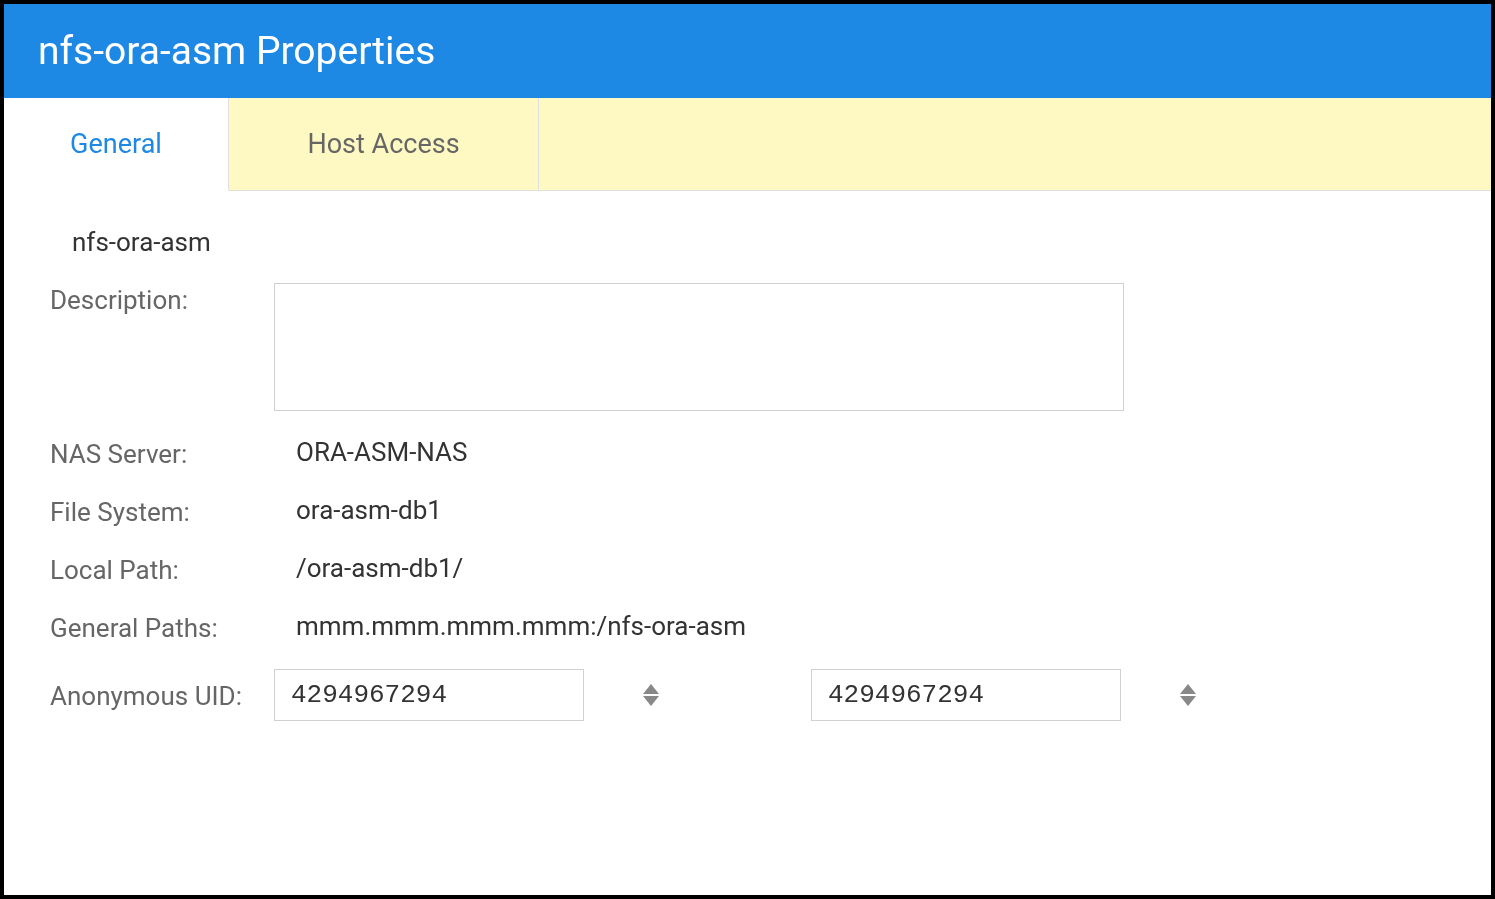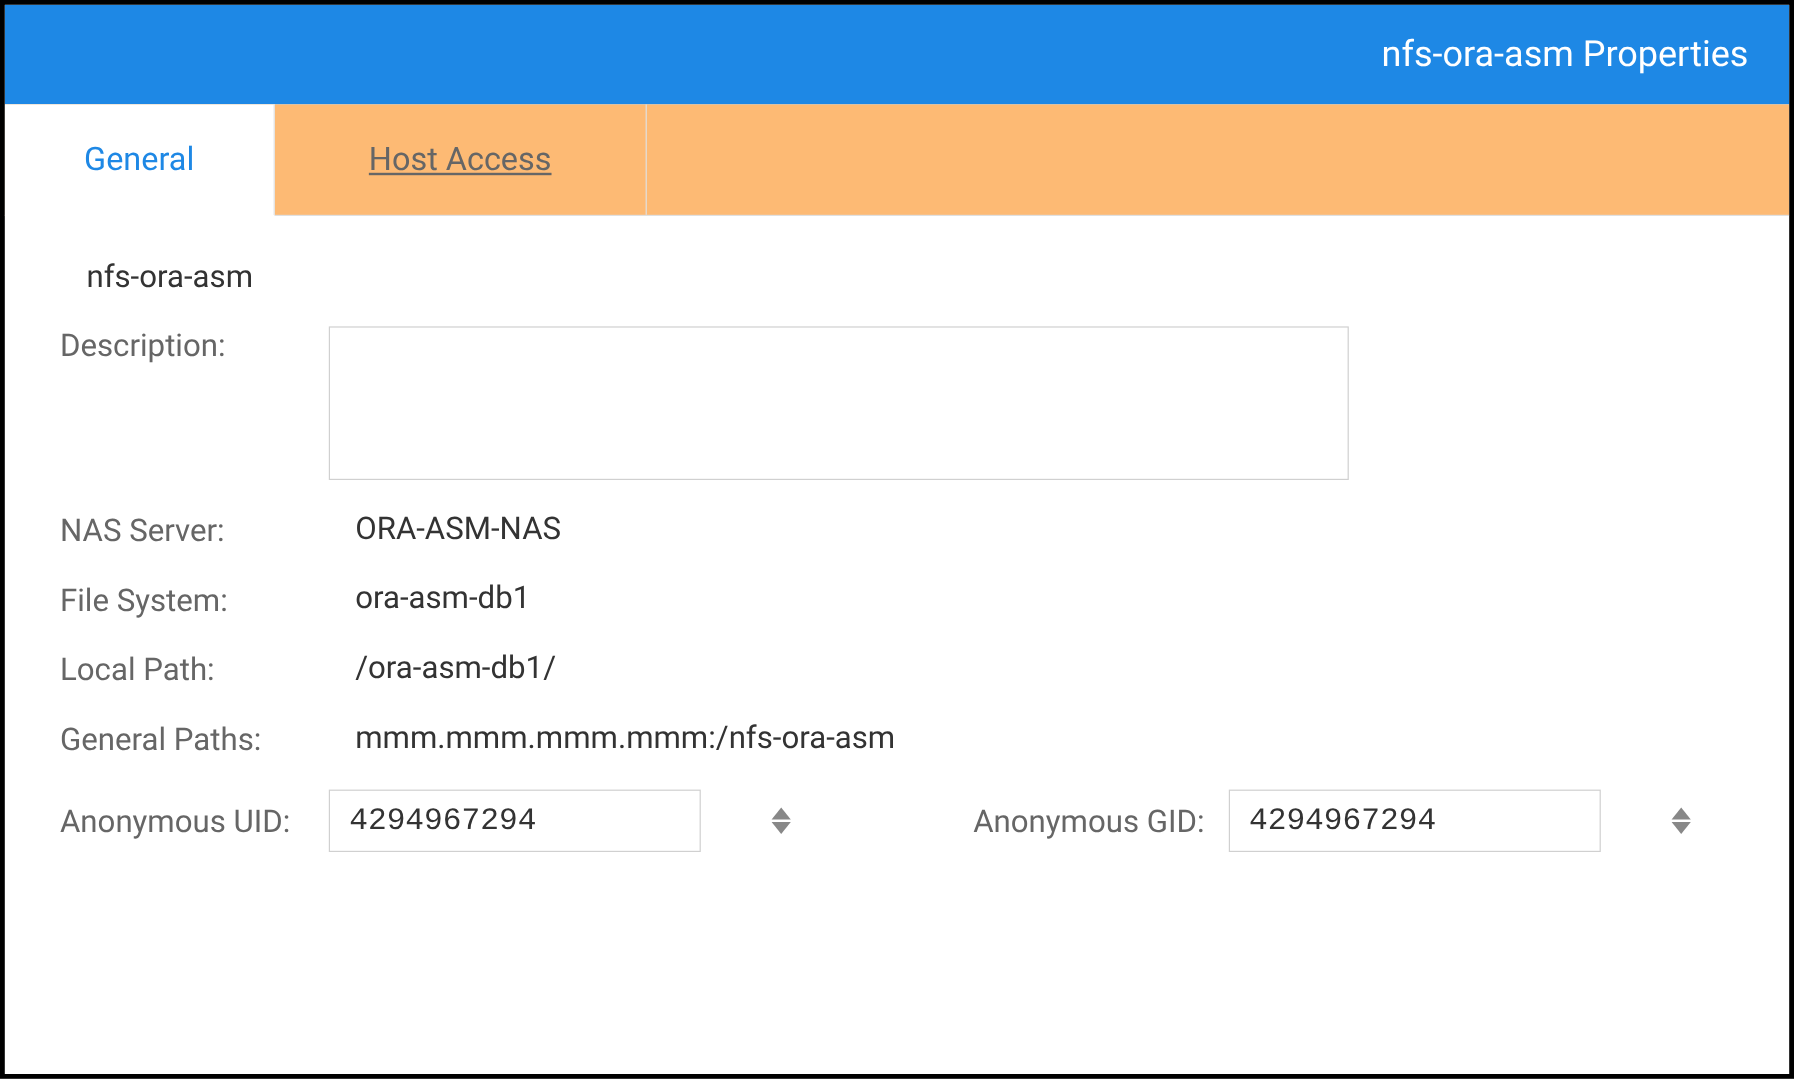--- a/index.html
+++ b/index.html
@@ -11,47 +11,45 @@
       font-family: -apple-system, BlinkMacSystemFont, "Segoe UI", Roboto, Helvetica, Arial, sans-serif;
       background: #fff;
       width: 1495px;
       height: 899px;
       border: 4px solid #000;
     }
     .header {
       background: #1e88e5;
       color: #fff;
       padding: 24px 34px;
-      font-size: 30px;
+      font-size: 39px;
       font-weight: 400;
-      text-align: right;
     }
     .tabs {
       display: flex;
-      background: #fdba74;
+      background: #fef9c3;
       border-bottom: 1px solid #e0e0e0;
     }
     .tab {
       padding: 30px 0;
       font-size: 27px;
       color: #666;
       cursor: pointer;
       border-right: 1px solid #e0e0e0;
       text-align: center;
     }
     .tab:first-child {
       width: 225px;
       background: #fff;
       color: #1e88e5;
       border-bottom: 1px solid #fff;
       margin-bottom: -1px;
     }
     .tab:nth-child(2) {
       width: 310px;
-      text-decoration: underline;
     }
     .content {
       padding: 36px 46px;
     }
     .row {
       display: flex;
       align-items: flex-start;
       margin-bottom: 26px;
     }
     .label {
@@ -218,21 +216,20 @@
       <div class="spinner">
         <input class="spinner-input" value="4294967294" style="">
         <div class="spinner-buttons">
           <div class="spinner-btn spinner-up"></div>
           <div class="spinner-btn spinner-down"></div>
         </div>
       </div>
     </div>
 
     <div class="spinner-group second">
-      <div class="label">Anonymous GID:</div>
       <div class="spinner">
         <input class="spinner-input" value="4294967294" style="">
         <div class="spinner-buttons">
           <div class="spinner-btn spinner-up"></div>
           <div class="spinner-btn spinner-down"></div>
         </div>
       </div>
     </div>
   </div>
 

